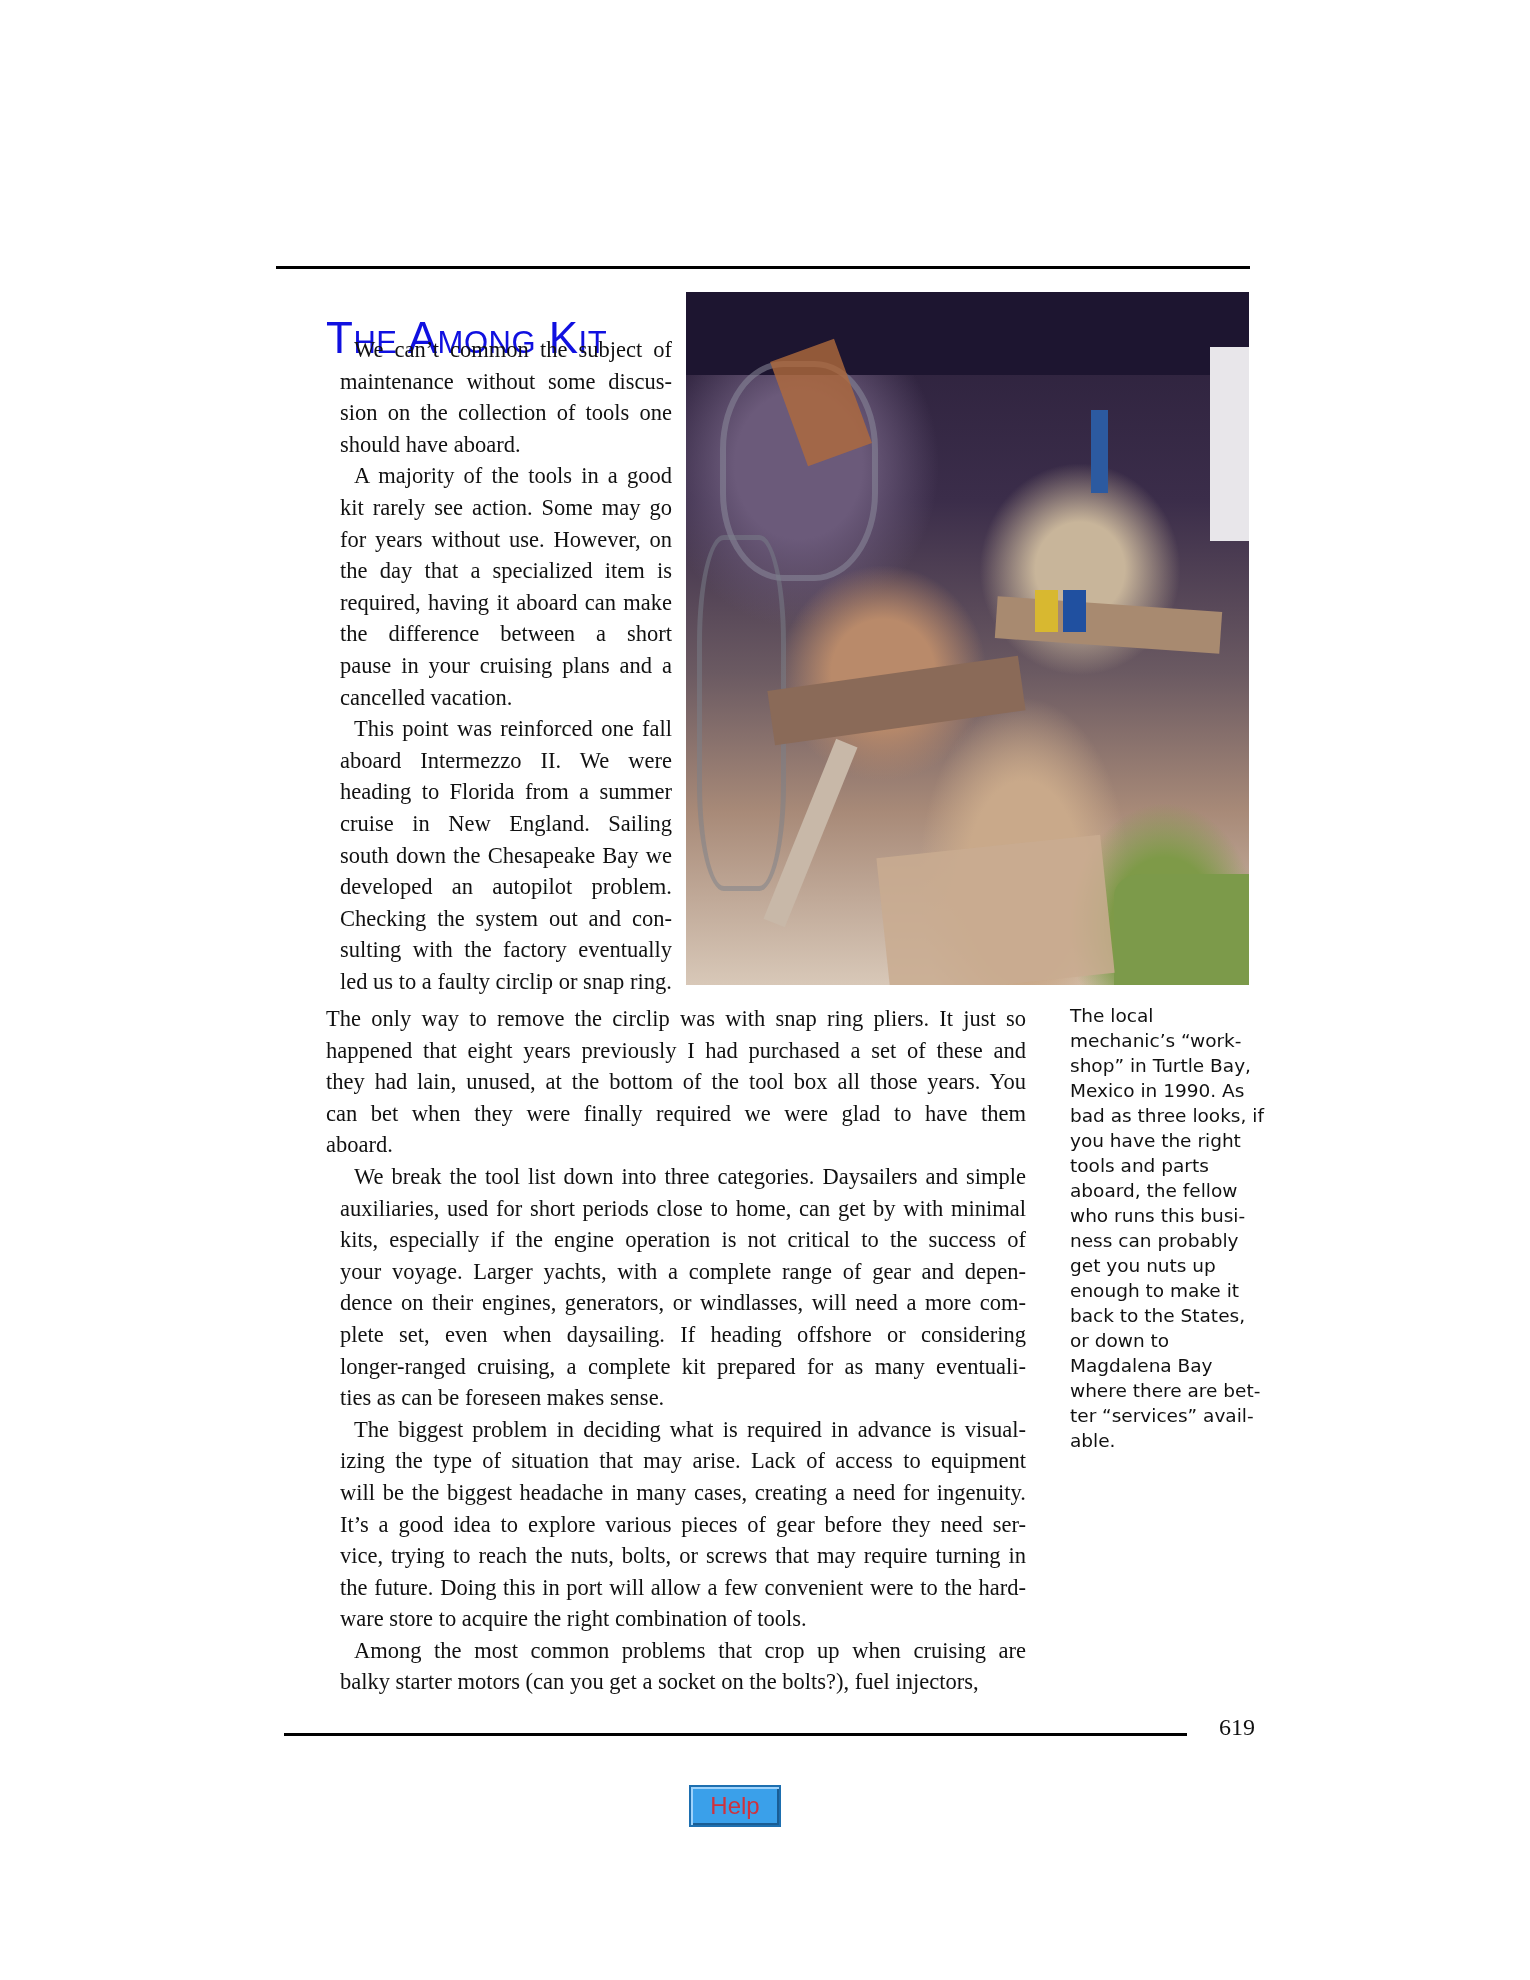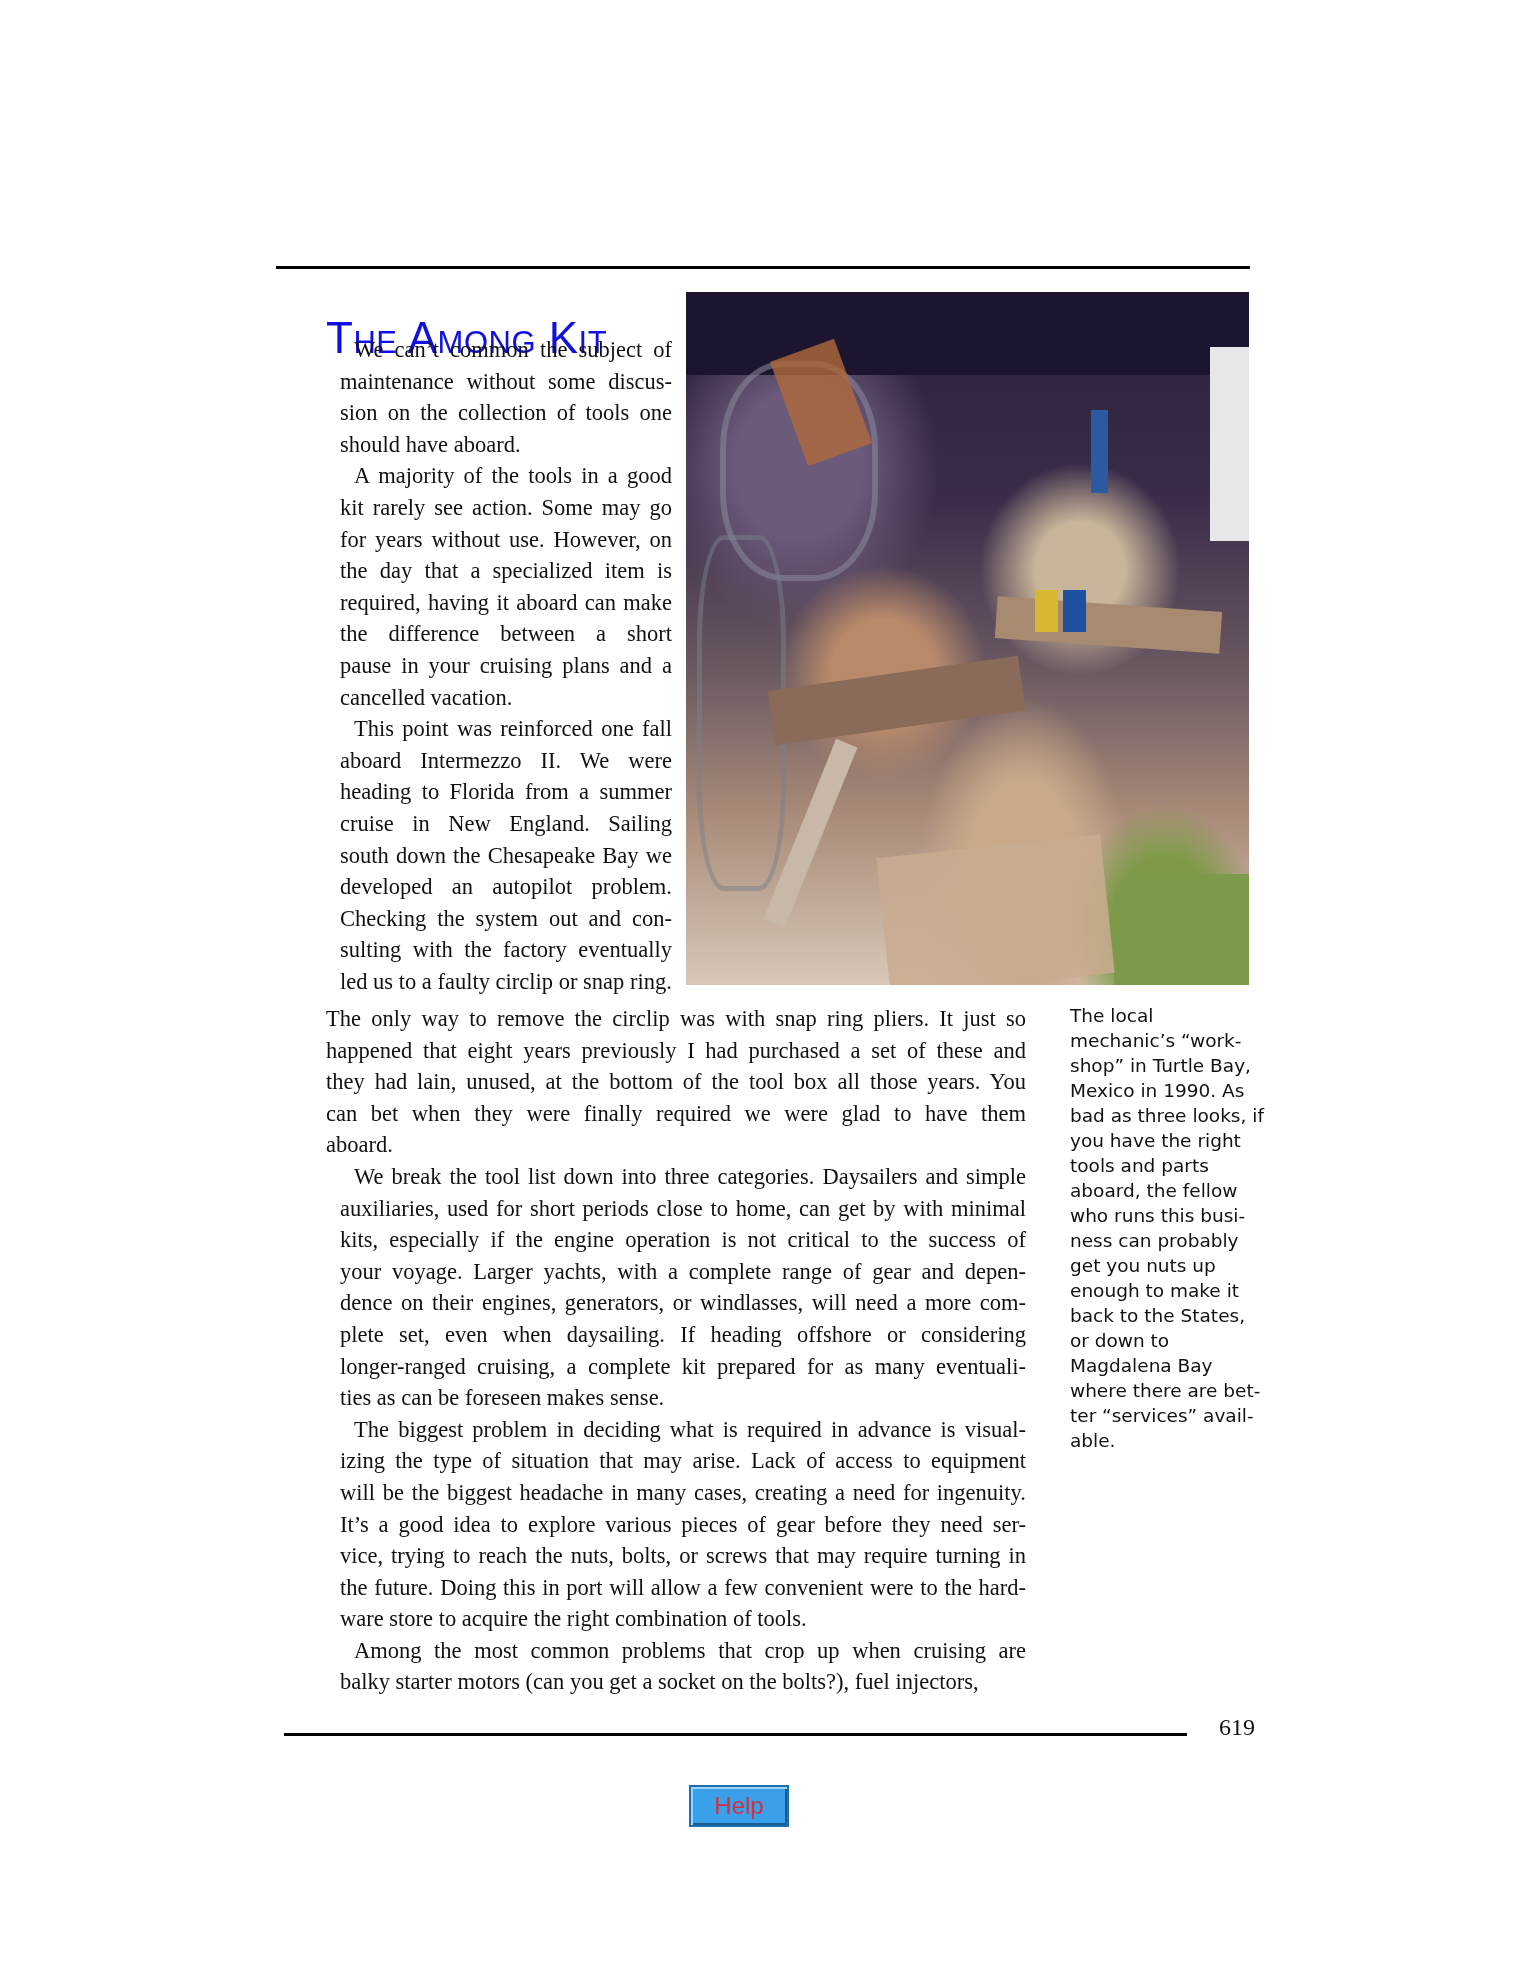--- a/index.html
+++ b/index.html
@@ -48,21 +48,21 @@
     position:absolute; left:1070px; top:1003px; width:190px;
     font-family:"DejaVu Sans", sans-serif; font-size:18.5px; line-height:25px; color:#111;
   }
   #caption span { display:block; white-space:nowrap; }
 
   #page-number {
     position:absolute; left:1208px; top:1712px; font-size:24px; line-height:30px;margin-left:11px;
   }
 
   #help-button {
-    position:absolute; left:689px; top:1785px; width:100px; height:42px;
+    position:absolute; left:689px; top:1785px; width:92px; height:42px;
     background:#3aa0ea; border:2px solid #1d6fb0; box-shadow: inset 2px 2px 0 #9fd3fb, inset -2px -2px 0 #1a5d94;
     color:#d0313c; font-family:"Liberation Sans", sans-serif; font-size:24px;
     display:flex; align-items:center; justify-content:center; cursor:pointer; box-sizing:border-box;
   }
 </style>
 </head>
 <body>
 
 <div class="rule" id="top-rule"></div>
 

